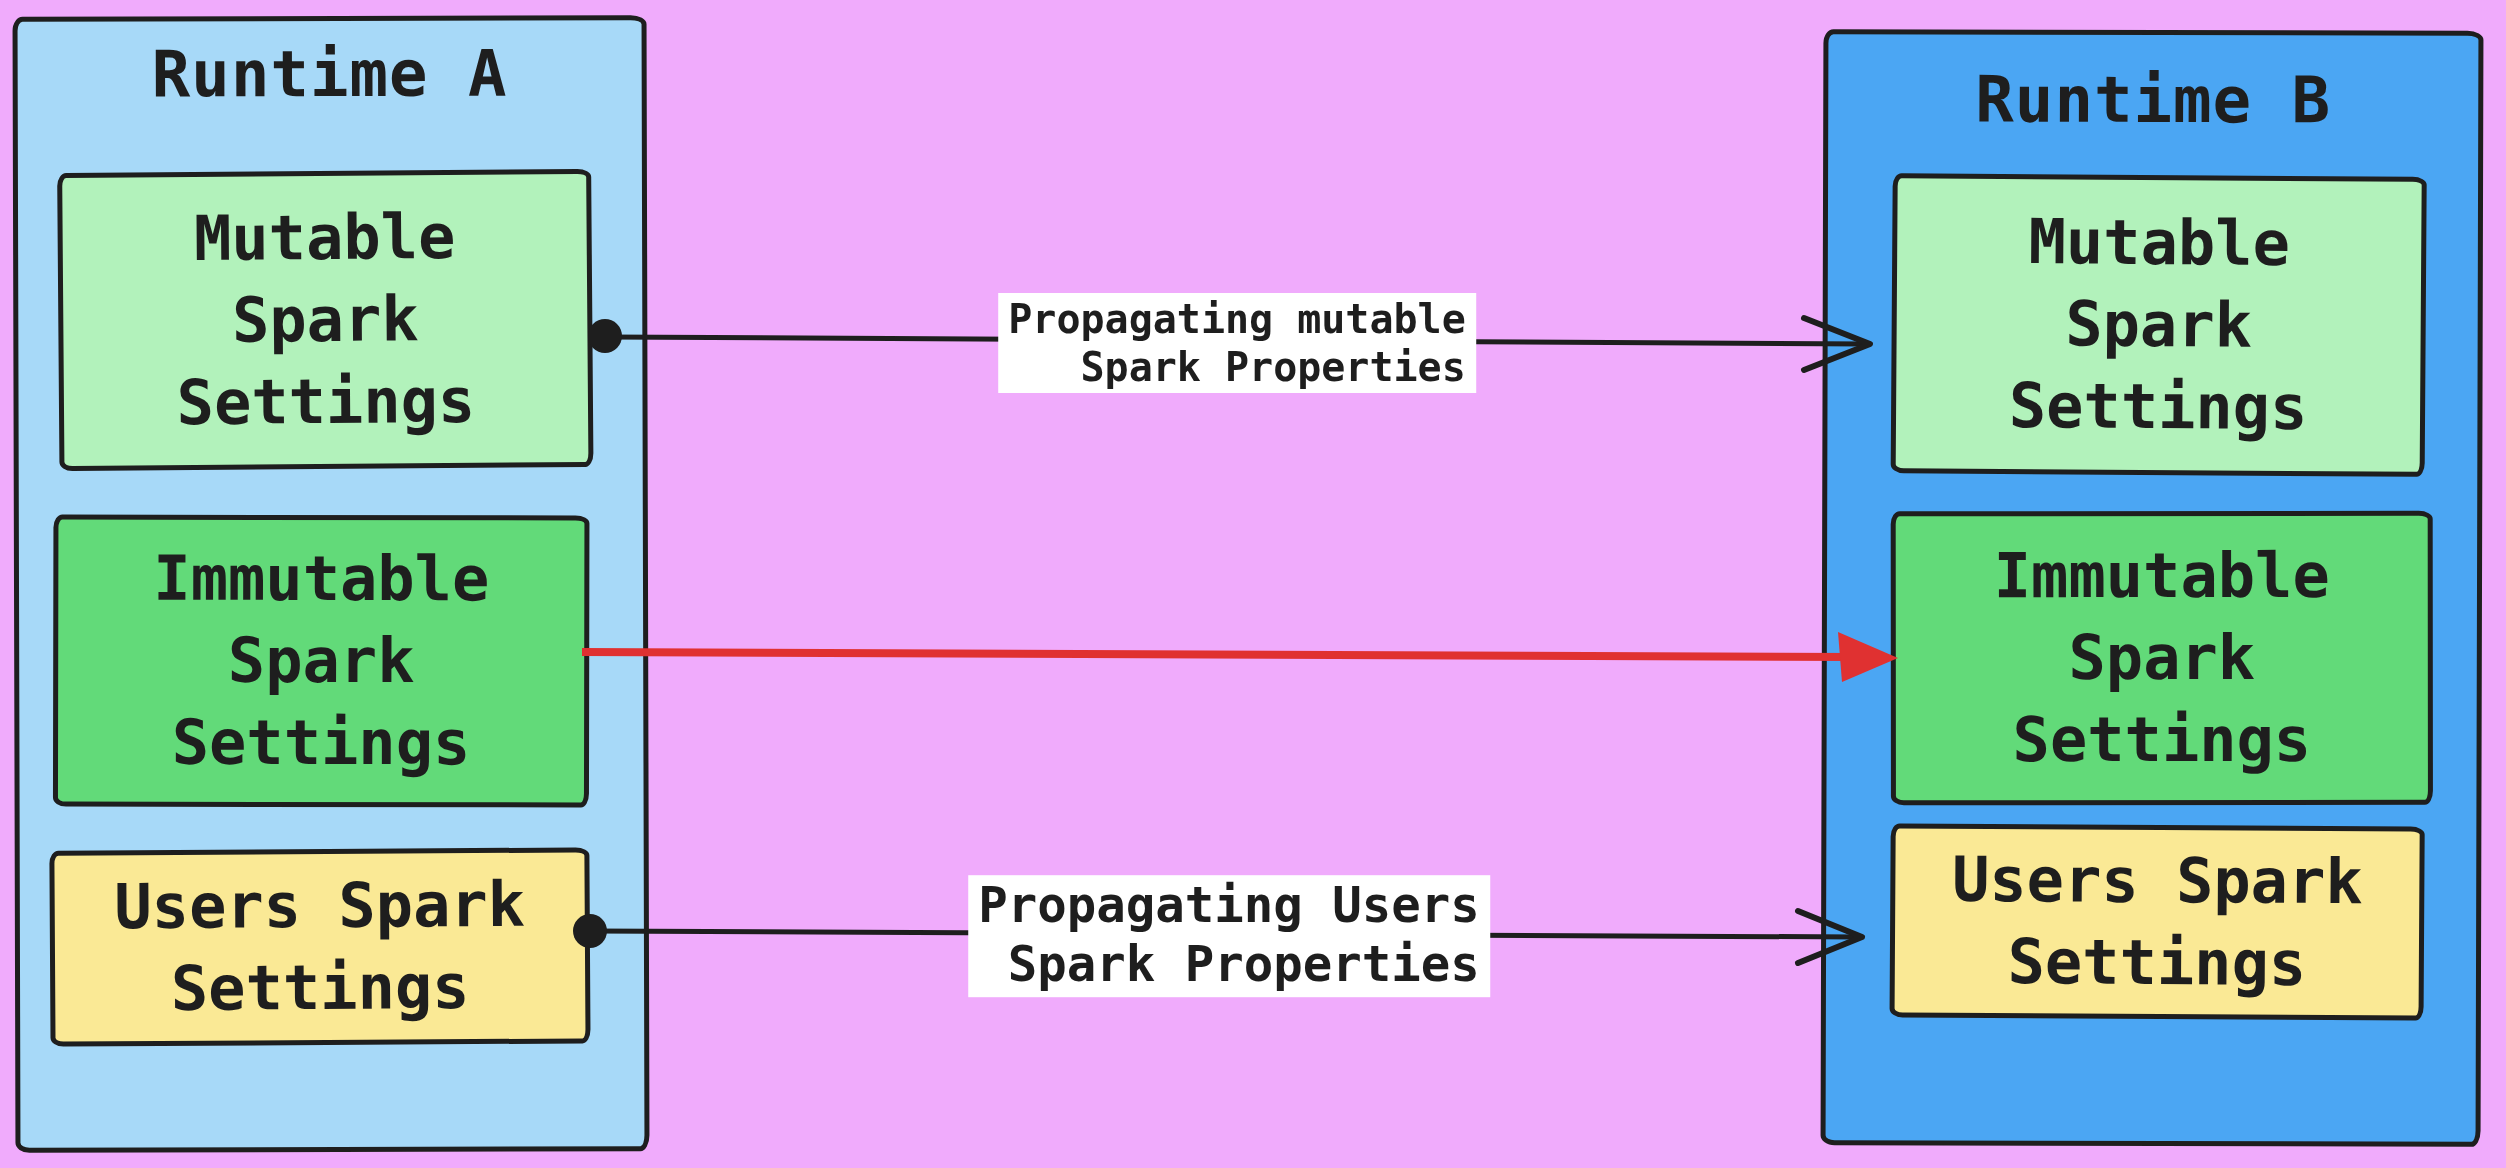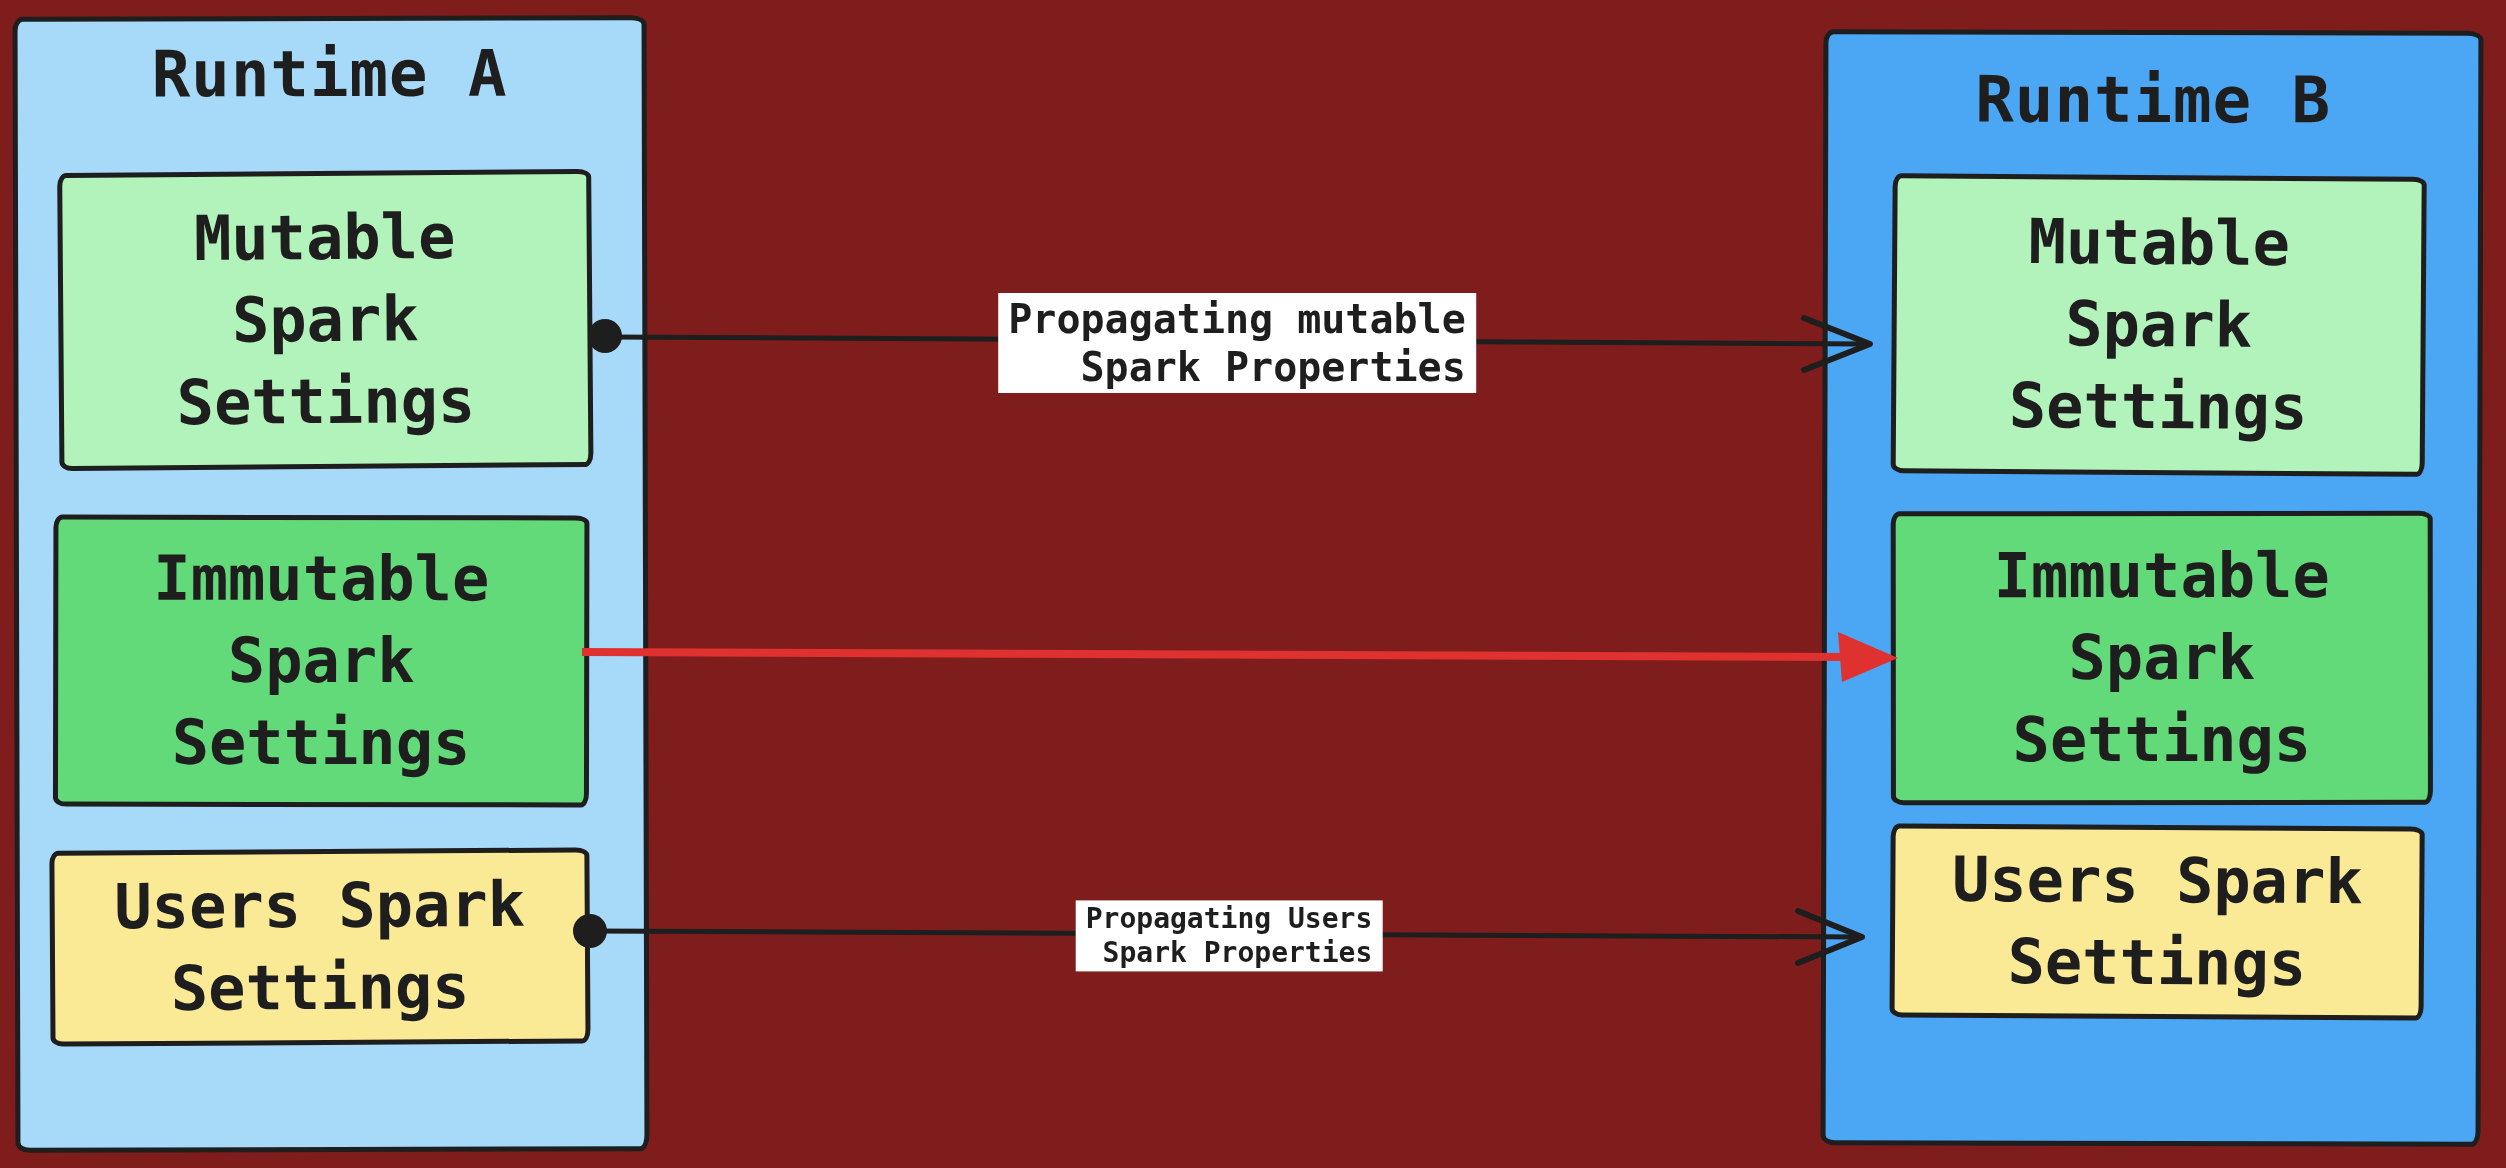--- a/index.html
+++ b/index.html
@@ -1,20 +1,20 @@
 <!DOCTYPE html>
 <html><head>
 <meta charset="utf-8">
 <style>
   html, body { margin: 0; padding: 0; background: #ffffff; }
   .canvas {
     position: relative;
     width: 2506px;
     height: 1168px;
-    background: #7f1d1d;
+    background: #f0abfc;
     overflow: hidden;
     font-family: "DejaVu Sans Mono", "Liberation Mono", monospace;
     color: #1e1e1e;
   }
 
   
   .runtime {
     position: absolute;
     border: 5px solid #1e1e1e;
     border-radius: 10px 16px 9px 14px / 14px 9px 16px 10px;
@@ -90,21 +90,21 @@
     color: #1e1e1e;
   }
   .label-immutable {
     left: 1238px; top: 657px;
     font-size: 46px;
     line-height: 1.38;
     color: #e03131;
   }
   .label-users {
     left: 1229px; top: 936px;
-    font-size: 28px;
+    font-size: 49px;
     line-height: 1.2;
     color: #1e1e1e;
   }
 </style>
 </head>
 <body>
 
 <div class="canvas">
 
   <section class="runtime runtime-a">

